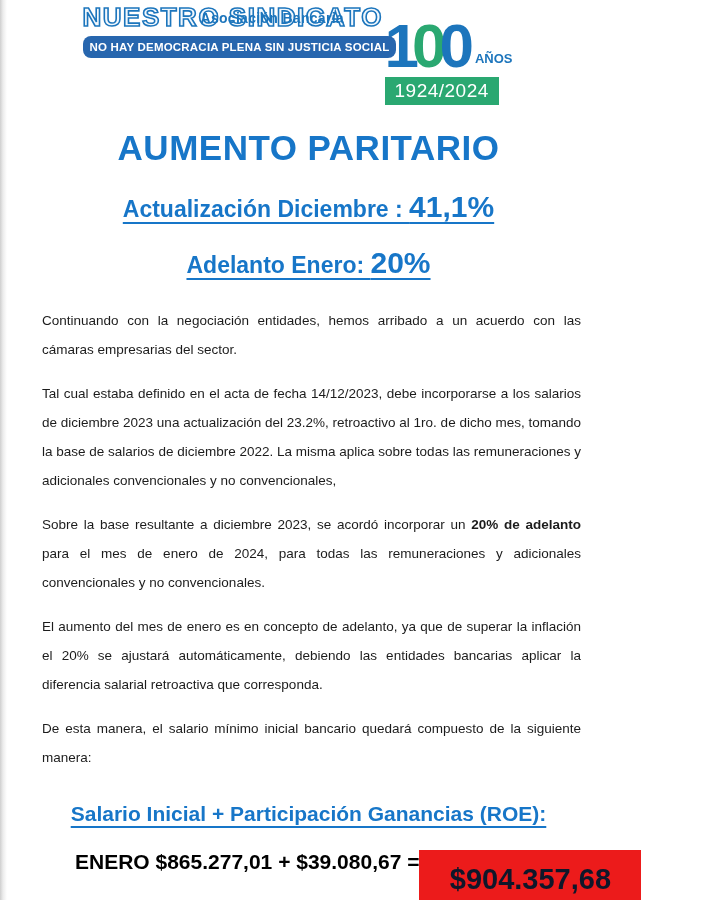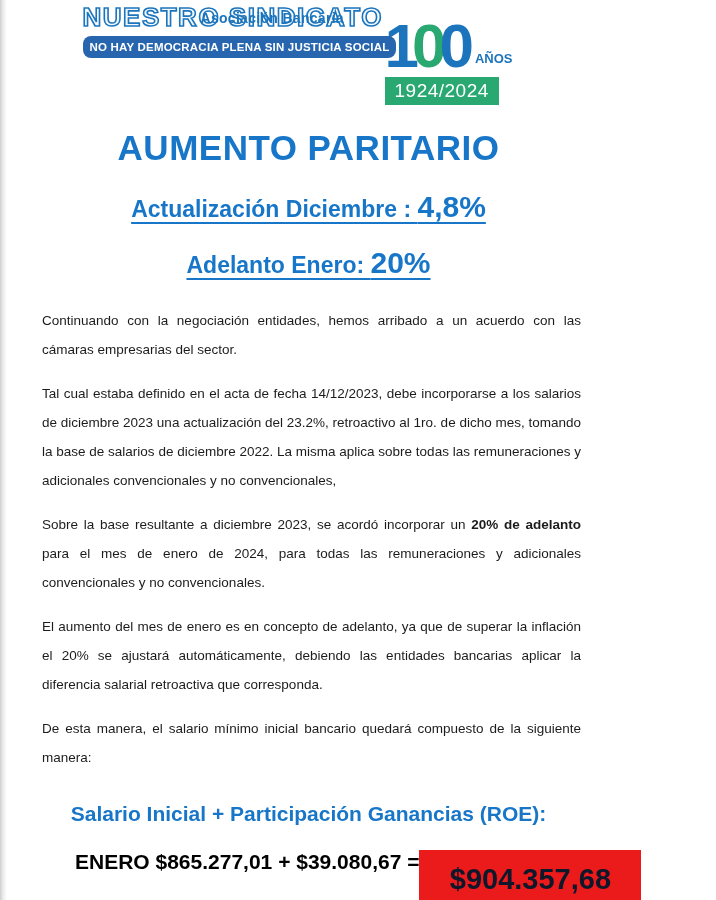--- a/index.html
+++ b/index.html
@@ -79,21 +79,21 @@
     margin-top: 15px; color: #1c1c1c;
   }
   .body-text p.first { margin-top: 0; }
   .b { font-weight: bold; }
 
   
   .salary-heading {
     text-align: center; color: #1776c8; font-weight: 800; font-size: 21px;
     margin-top: 30px;
   }
-  .salary-heading .inner { text-underline-offset: 5px; text-decoration-thickness: 2px; }
+  .salary-heading .inner { text-decoration: underline; text-underline-offset: 5px; text-decoration-thickness: 2px; }
   .equation-row {
     display: flex; align-items: flex-start;
     margin: 24px 36px 0 75px;
   }
   .equation-left { font-size: 21px; font-weight: 800; color: #000000; white-space: nowrap; }
   .total-box {
     margin-left: auto;
     background: #ec1b1b; color: #0f172a;
     font-size: 29px; font-weight: 800;
     padding: 13px 20px; min-width: 222px; text-align: center;
@@ -115,21 +115,21 @@
         <div class="digits"><span class="d-blue">1</span><span class="d-green">0</span><span class="d-blue">0</span></div>
         <div class="anos">AÑOS</div>
       </div>
       <div class="years-box">1924/2024</div>
     </div>
   </div>
 
   <div class="main-title">AUMENTO PARITARIO</div>
 
   <div class="subtitle">
-    <span class="inner"><span>Actualización Diciembre : </span><span class="big">4,8%</span></span>
+    <span class="inner"><span>Actualización Diciembre : </span><span class="big">41,1%</span></span>
   </div>
   <div class="subtitle">
     <span class="inner"><span>Adelanto Enero: </span><span class="big">20%</span></span>
   </div>
 
   <div class="body-text">
     <p class="first">Continuando con la negociación entidades, hemos arribado a un acuerdo con las cámaras empresarias del sector.</p>
     <p>Tal cual estaba definido en el acta de fecha 14/12/2023, debe incorporarse a los salarios de diciembre 2023 una actualización del 23.2%, retroactivo al 1ro. de dicho mes, tomando la base de salarios de diciembre 2022. La misma aplica sobre todas las remuneraciones y adicionales convencionales y no convencionales,</p>
     <p><span>Sobre la base resultante a diciembre 2023, se acordó incorporar un </span><span class="b">20% de adelanto</span><span> para el mes de enero de 2024, para todas las remuneraciones y adicionales convencionales y no convencionales.</span></p>
     <p>El aumento del mes de enero es en concepto de adelanto, ya que de superar la inflación el 20% se ajustará automáticamente, debiendo las entidades bancarias aplicar la diferencia salarial retroactiva que corresponda.</p>

